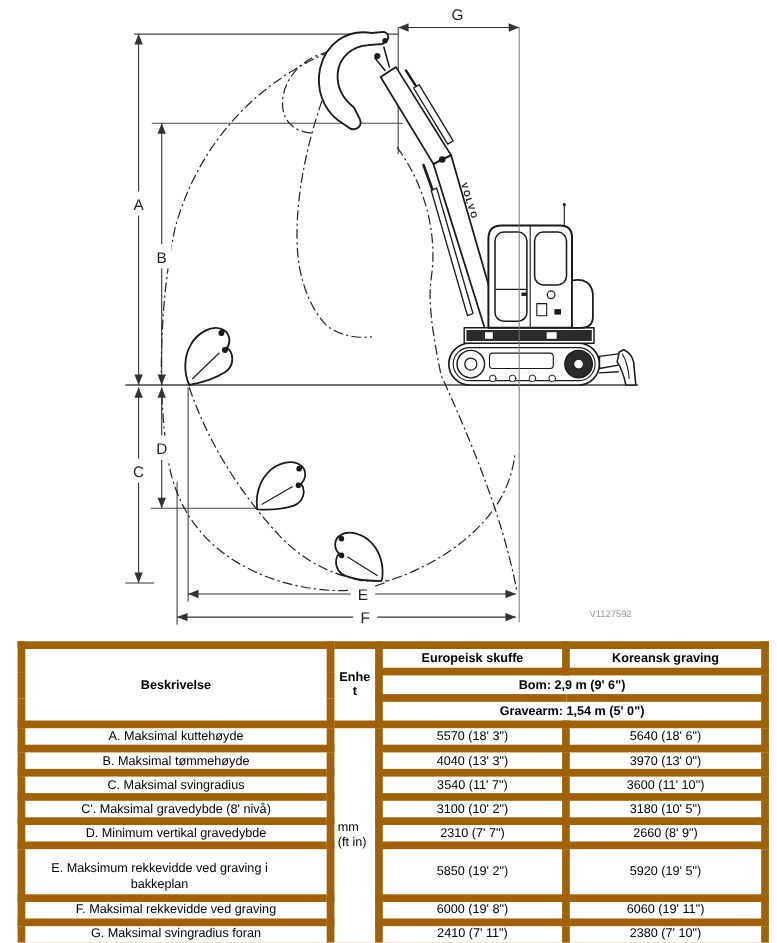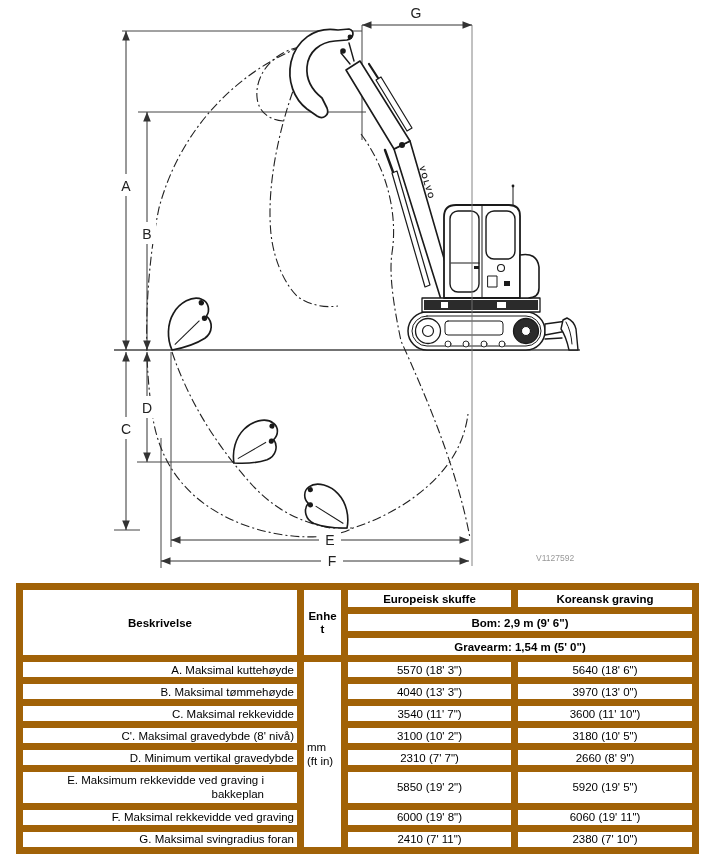--- a/index.html
+++ b/index.html
@@ -10,26 +10,26 @@
   .figid{font-size:8.5px;fill:#999;}
   .volvo{font-size:8px;font-weight:bold;letter-spacing:1.5px;fill:#1a1a1a;}
 
   table.spec{
     position:absolute;left:16px;top:583px;width:676px;
     border-collapse:collapse;table-layout:fixed;
     border:2px solid #000;
     font-size:11.5px;color:#000;
   }
   table.spec td{border:7px solid #a16207;vertical-align:middle;padding:1px 3px;overflow:hidden;}
-  td.desc{text-align:right;padding-left:5px;}
+  td.desc{text-align:center;padding-left:5px;}
   td.val{text-align:center;}
   td.hdr{text-align:center;font-weight:bold;}
   .unit-head{max-width:34px;margin:0 auto;word-break:break-all;line-height:1.1;}
   .unit-cell{text-align:left;line-height:1.25;}
-  .wrap-narrow{max-width:238px;line-height:1.25;}
+  .wrap-narrow{max-width:238px;line-height:1.25;margin-top:10px;}
   tr.hrow{height:24px;}
   tr.drow{height:22px;}
   tr.drow-tall{height:34px;}
 </style>
 </head>
 <body>
 
 <div id="page">
 
 <svg id="diagram-svg" width="706" height="580" viewBox="0 0 706 580">
@@ -187,21 +187,21 @@
       </td>
       <td class="val">5570 (18' 3")</td>
       <td class="val">5640 (18' 6")</td>
     </tr>
     <tr class="drow">
       <td class="desc">B. Maksimal tømmehøyde</td>
       <td class="val">4040 (13' 3")</td>
       <td class="val">3970 (13' 0")</td>
     </tr>
     <tr class="drow">
-      <td class="desc">C. Maksimal rekkevidde</td>
+      <td class="desc">C. Maksimal svingradius</td>
       <td class="val">3540 (11' 7")</td>
       <td class="val">3600 (11' 10")</td>
     </tr>
     <tr class="drow">
       <td class="desc">C'. Maksimal gravedybde (8' nivå)</td>
       <td class="val">3100 (10' 2")</td>
       <td class="val">3180 (10' 5")</td>
     </tr>
     <tr class="drow">
       <td class="desc">D. Minimum vertikal gravedybde</td>

